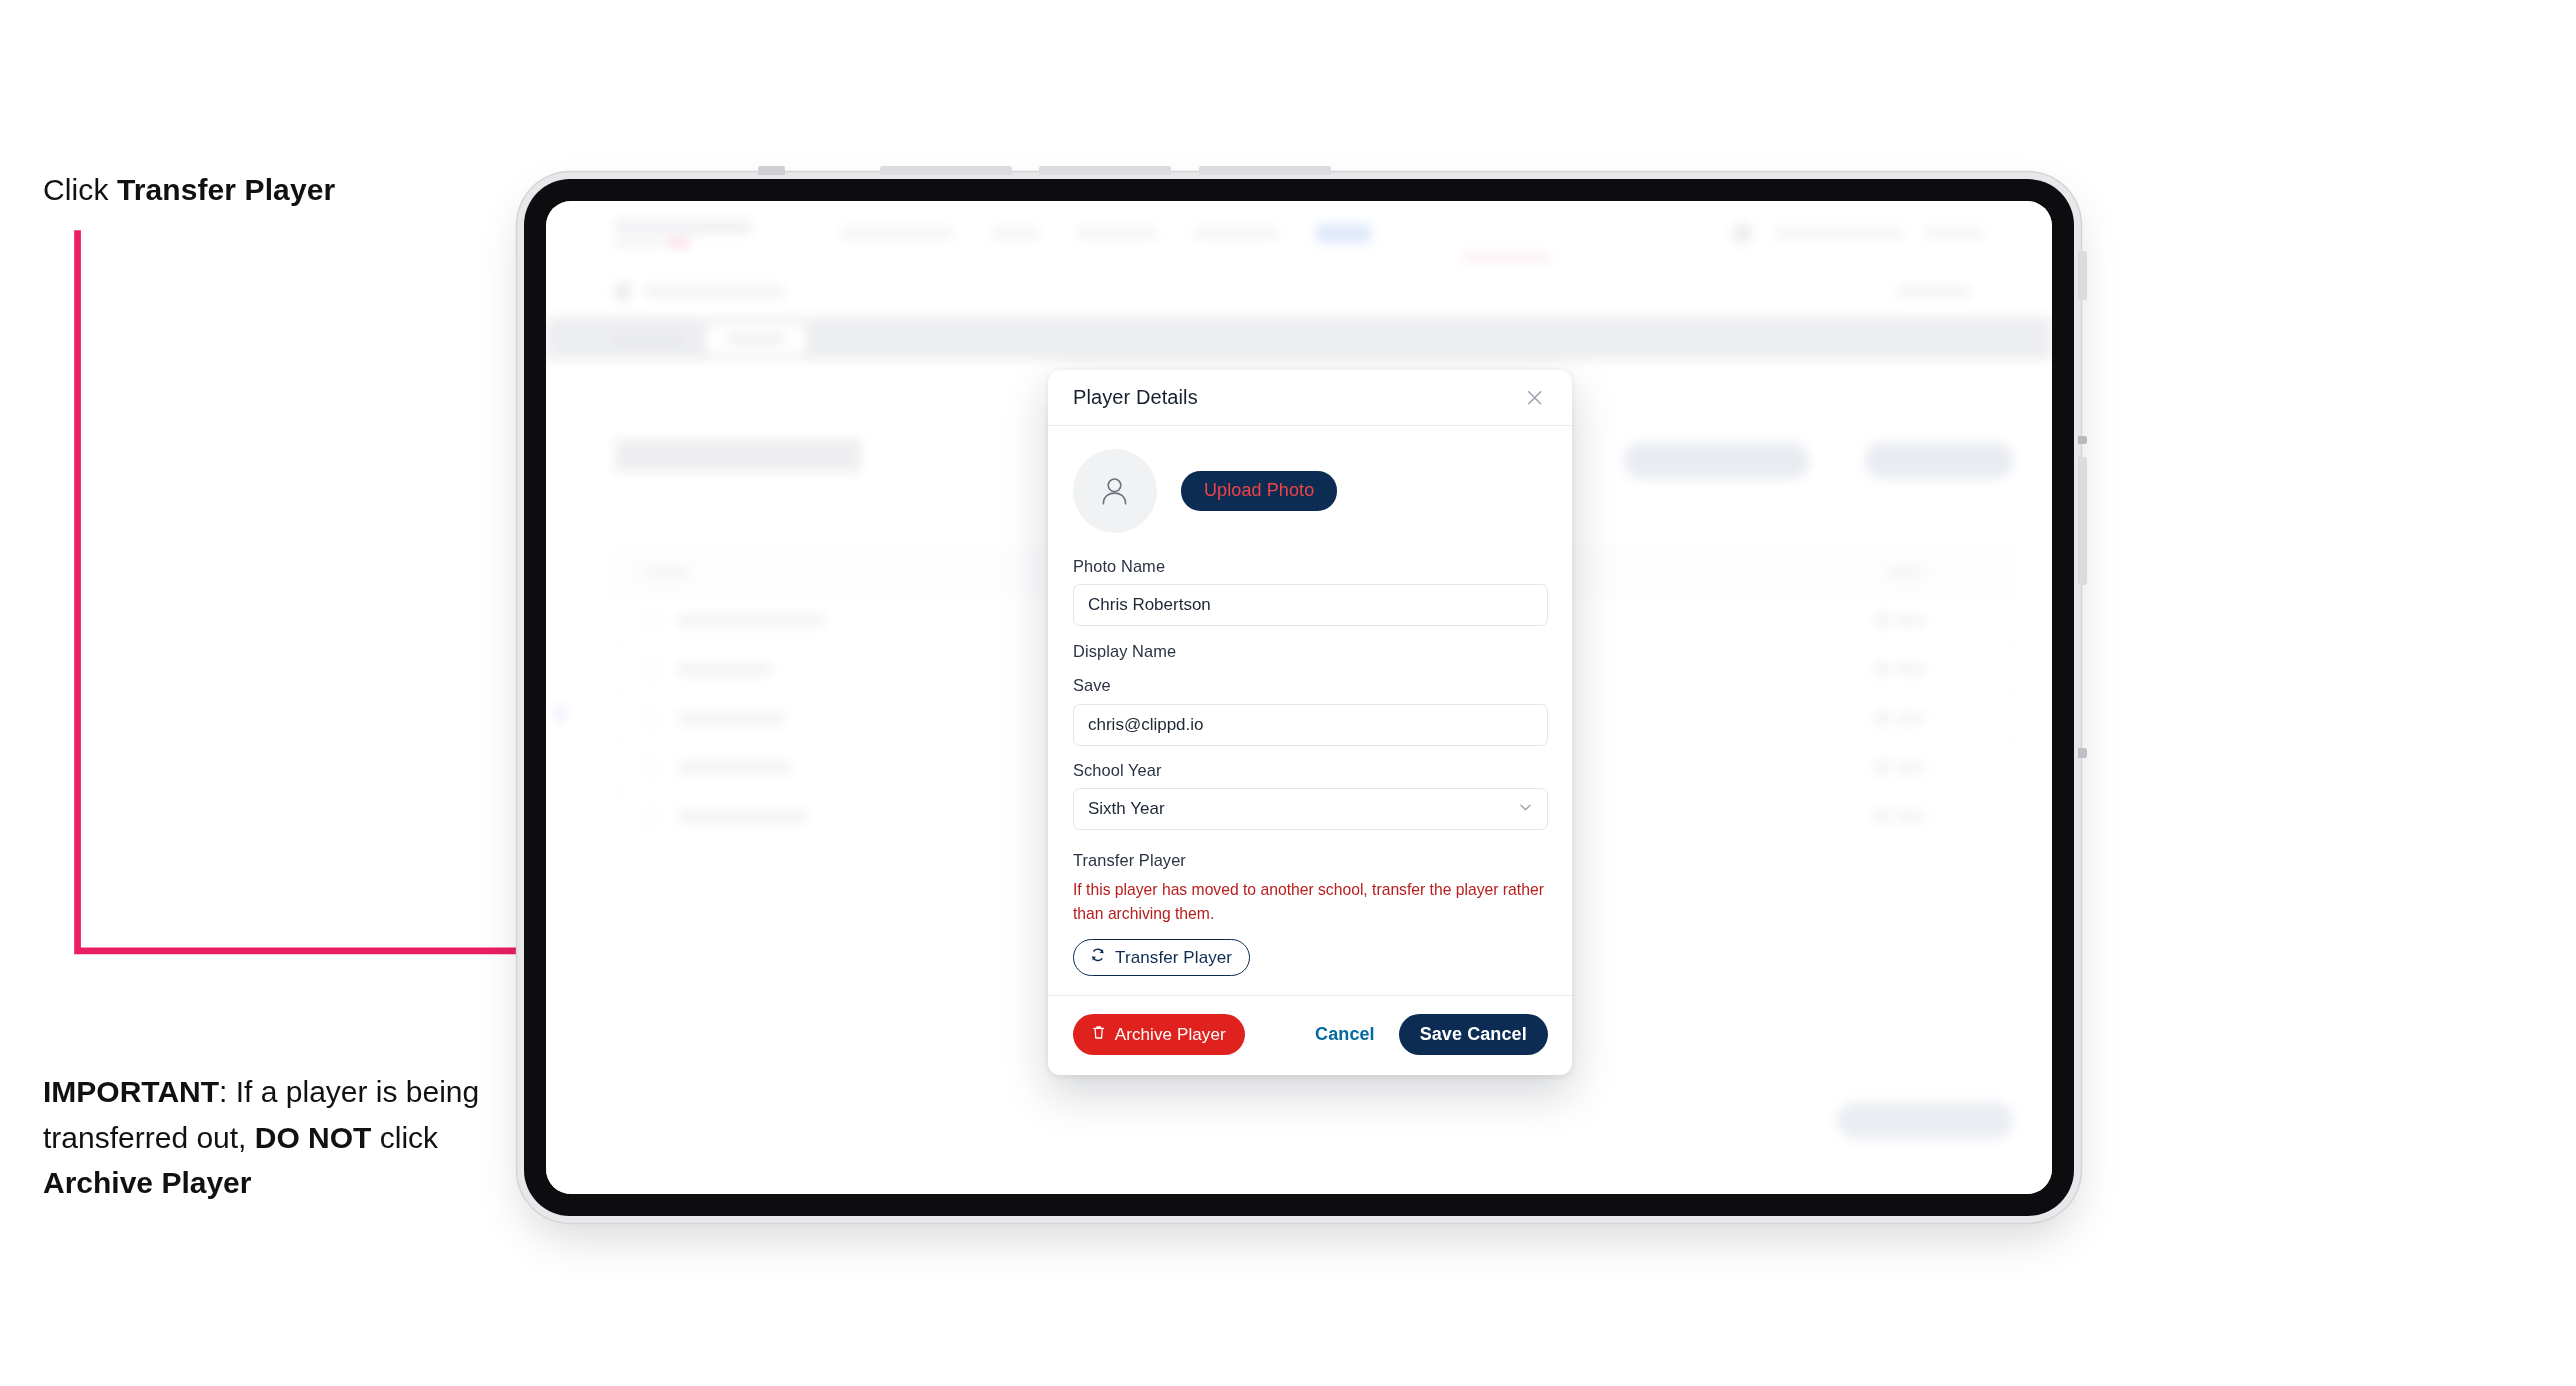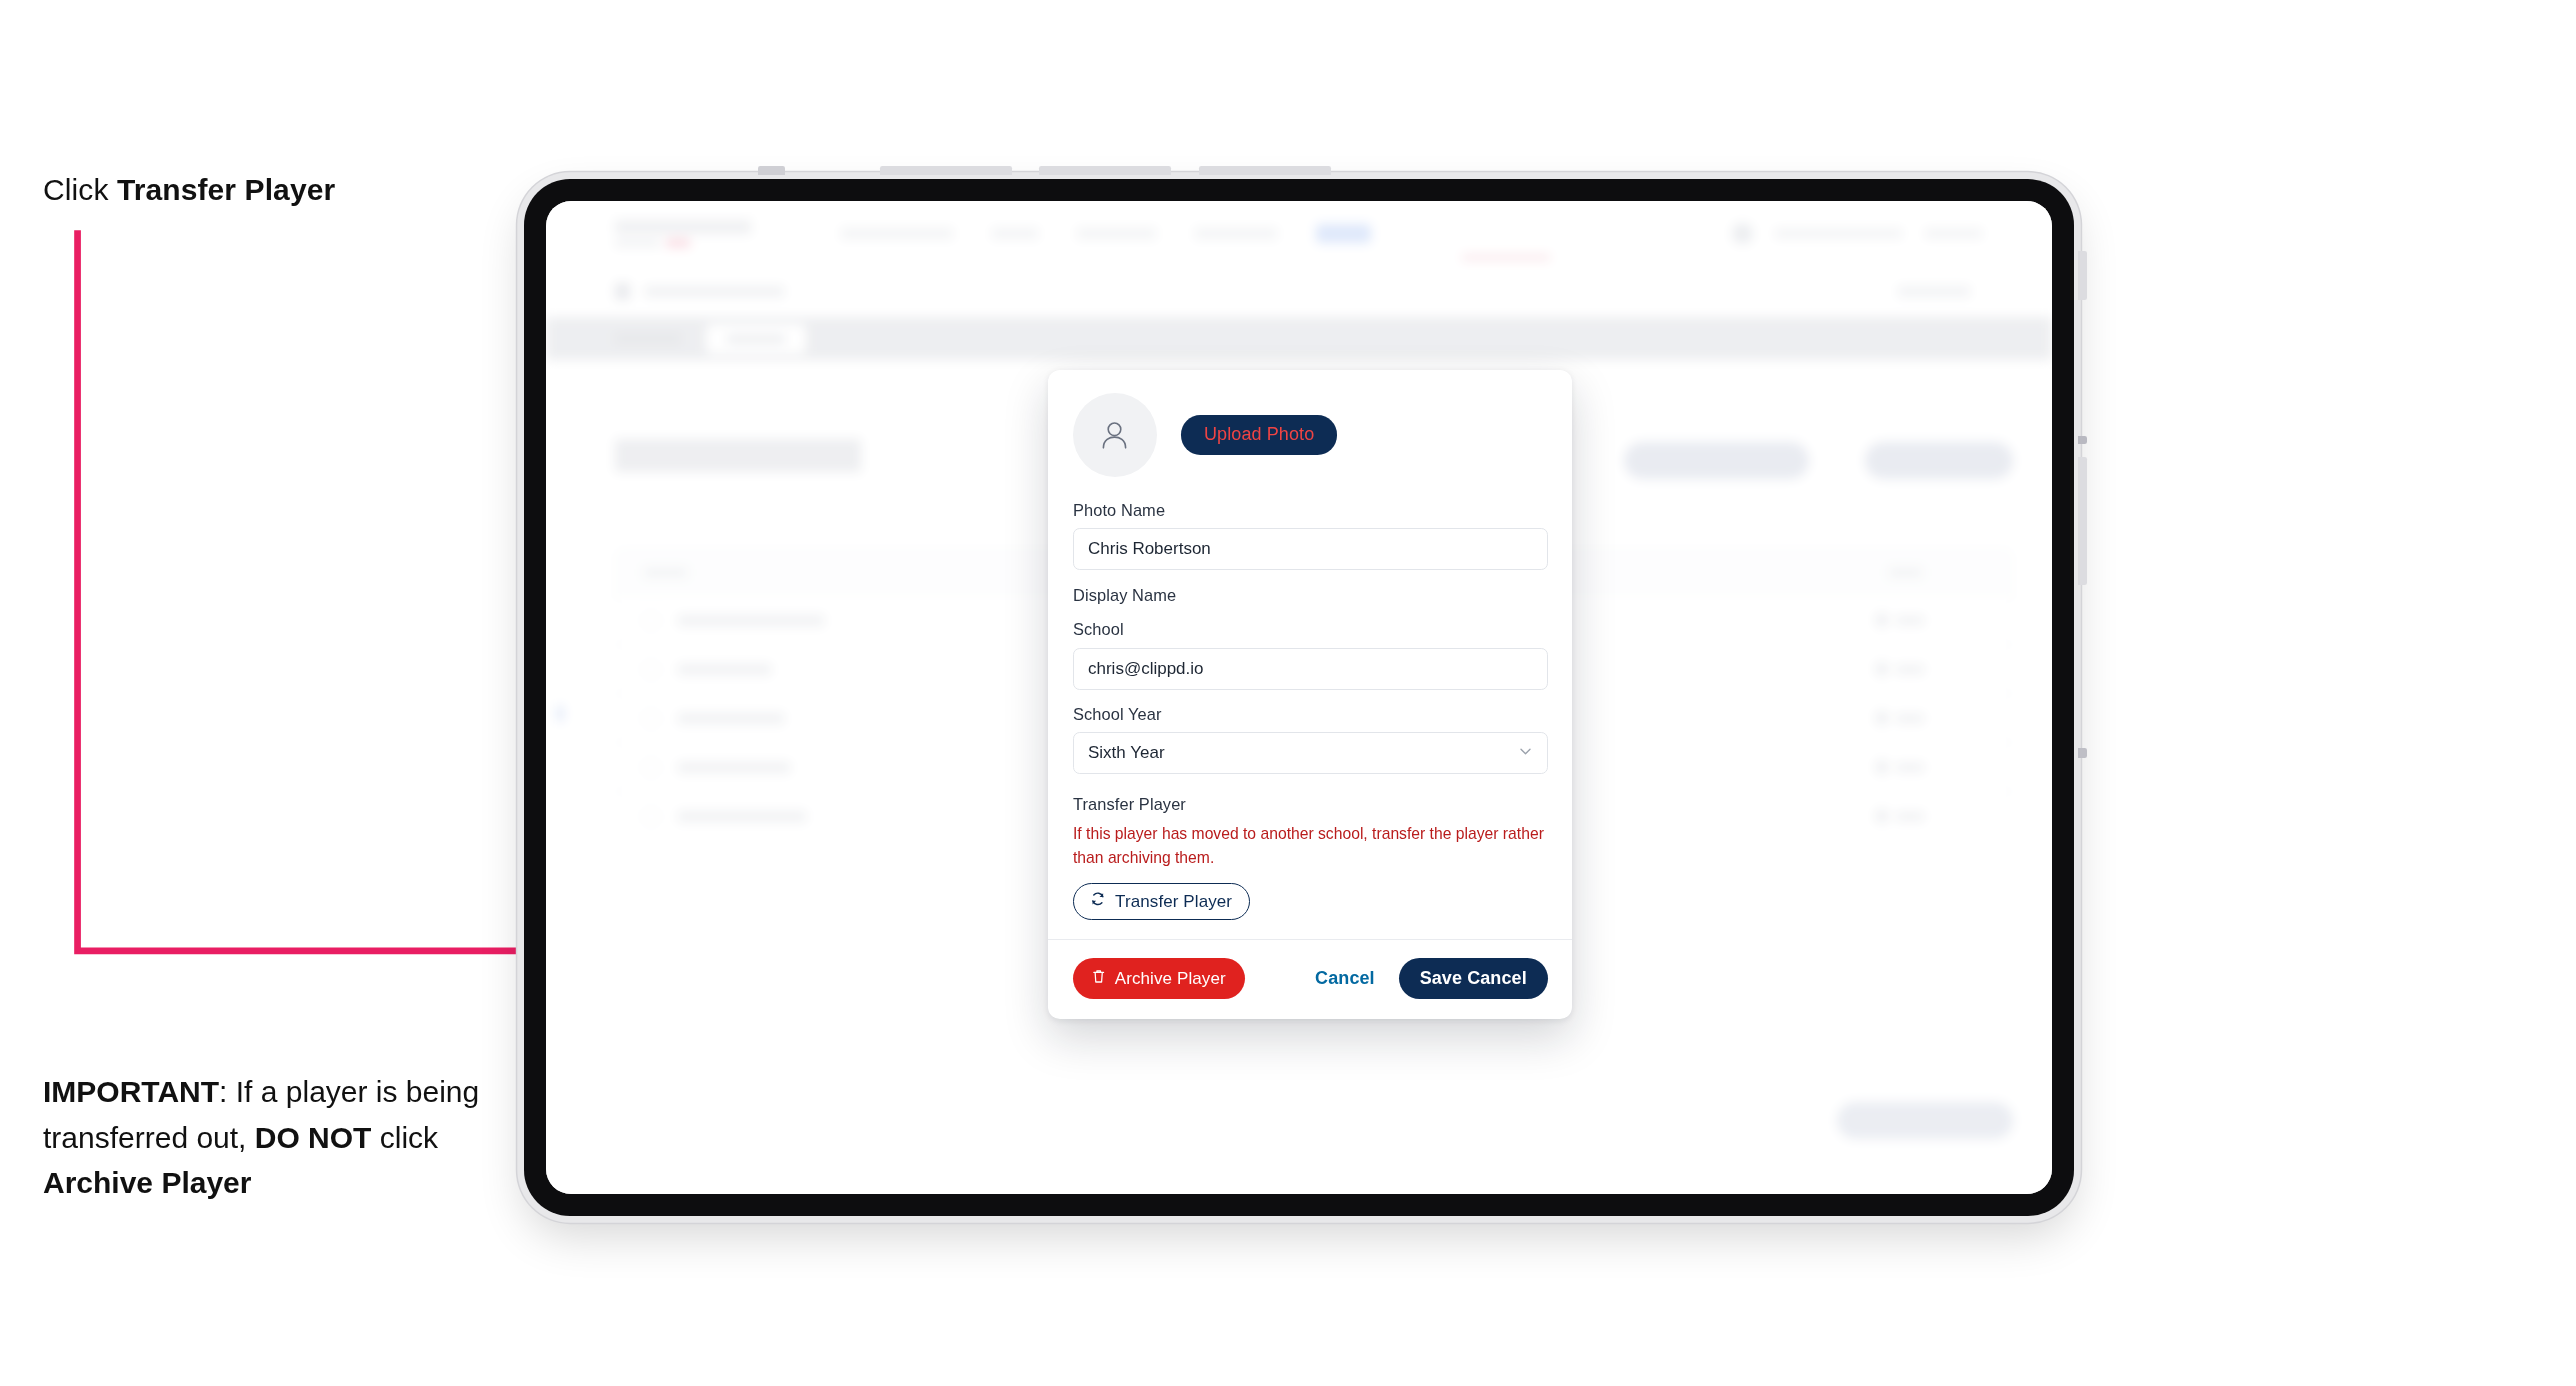--- a/index.html
+++ b/index.html
@@ -424,20 +424,28 @@
 
         <div class="bottom-pill-ghost"></div>
         <div class="left-tick"></div>
       </div>
     </div>
 
     <div class="scrim"></div>
 
     <div class="modal">
 
+      <div class="modal-header">
+        <div class="modal-title">Player Details</div>
+        <div class="close-btn">
+          <svg width="19.4" height="19.4" viewBox="0 0 26 26">
+            <path d="M5 5 L21 21 M21 5 L5 21" stroke="#9aa1ab" stroke-width="2" stroke-linecap="round"></path>
+          </svg>
+        </div>
+      </div>
 
       <div class="modal-body">
 
         <div class="photo-row">
           <div class="avatar-circle">
             <svg width="37" height="37" viewBox="0 0 50 50">
               <circle cx="25" cy="18" r="8.5" fill="none" stroke="#6b7280" stroke-width="2.2"></circle>
               <path d="M10 43 C10 32 18.5 28.5 25 28.5 C31.5 28.5 40 32 40 43" fill="none" stroke="#6b7280" stroke-width="2.2" stroke-linecap="round"></path>
             </svg>
           </div>
@@ -447,21 +455,21 @@
         <div class="field">
           <label class="field-label">Photo Name</label>
           <input class="field-input" type="text" value="Chris Robertson" style="">
         </div>
 
         <div class="field">
           <label class="field-label">Display Name</label>
         </div>
 
         <div class="field">
-          <label class="field-label">School</label>
+          <label class="field-label">Save</label>
           <input class="field-input" type="text" value="chris@clippd.io" style="">
         </div>
 
         <div class="field">
           <label class="field-label">School Year</label>
           <div class="select-wrap">
             <input class="field-input" type="text" readonly="" value="Sixth Year" style="">
             <span class="chev">
               <svg width="15" height="15" viewBox="0 0 20 20">
                 <path d="M4 7 L10 13 L16 7" fill="none" stroke="#9aa1ab" stroke-width="1.8" stroke-linecap="round" stroke-linejoin="round"></path>

